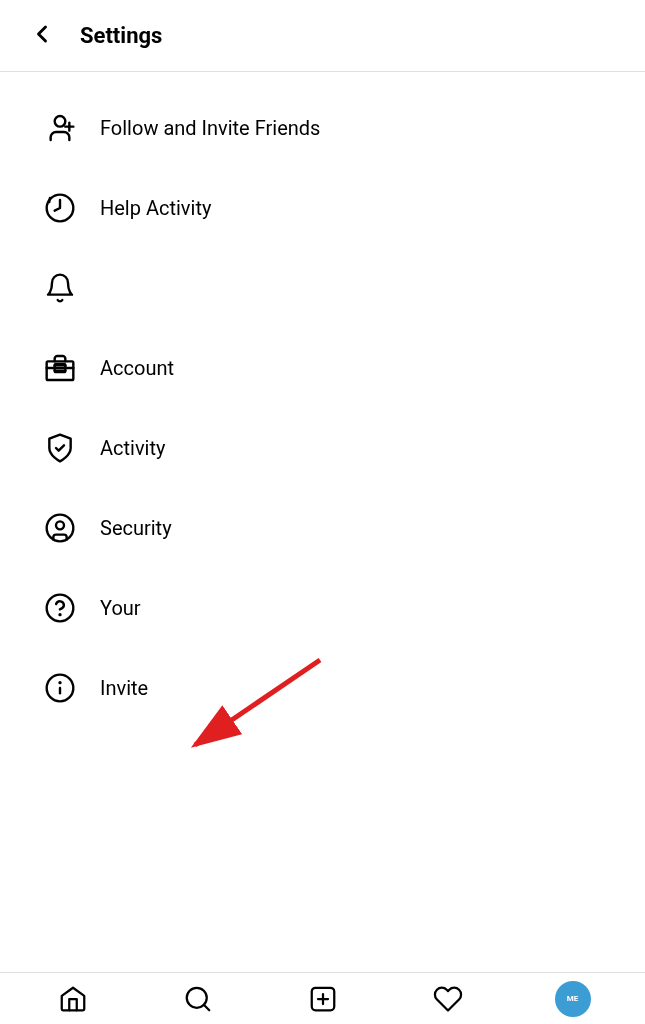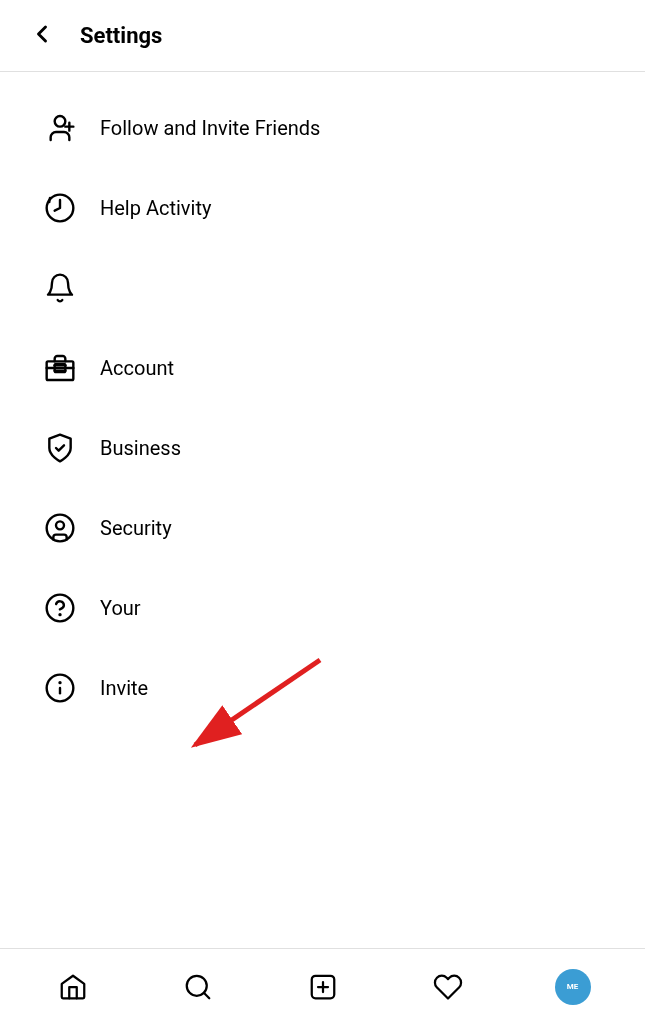--- a/index.html
+++ b/index.html
@@ -73,21 +73,21 @@
       font-size: 20px;
       color: #000;
       font-weight: 400;
     }
 
     .bottom-nav {
       position: fixed;
       bottom: 0;
       left: 0;
       width: 645px;
-      height: 76px;
+      height: 52px;
       border-top: 1px solid #e0e0e0;
       background: #fff;
       display: flex;
       align-items: center;
       justify-content: space-around;
       padding: 0 10px;
     }
 
     .bottom-nav-item {
       display: flex;
@@ -196,21 +196,21 @@
     </li>
 
 
     <li class="menu-item">
       <span class="menu-icon">
         <svg viewBox="0 0 24 24" fill="none" stroke="#000" stroke-width="1.8" stroke-linecap="round" stroke-linejoin="round">
           <path d="M12 22s8-4 8-10V5l-8-3-8 3v7c0 6 8 10 8 10z"></path>
           <polyline points="9 12 11 14 15 10"></polyline>
         </svg>
       </span>
-      <span class="menu-label">Business</span>
+      <span class="menu-label">Activity</span>
     </li>
 
 
     <li class="menu-item">
       <span class="menu-icon">
         <svg viewBox="0 0 24 24" fill="none" stroke="#000" stroke-width="1.8" stroke-linecap="round" stroke-linejoin="round">
           <circle cx="12" cy="12" r="10"></circle>
           <circle cx="12" cy="10" r="3"></circle>
           <path d="M7 20.662V19a2 2 0 0 1 2-2h6a2 2 0 0 1 2 2v1.662"></path>
         </svg>

